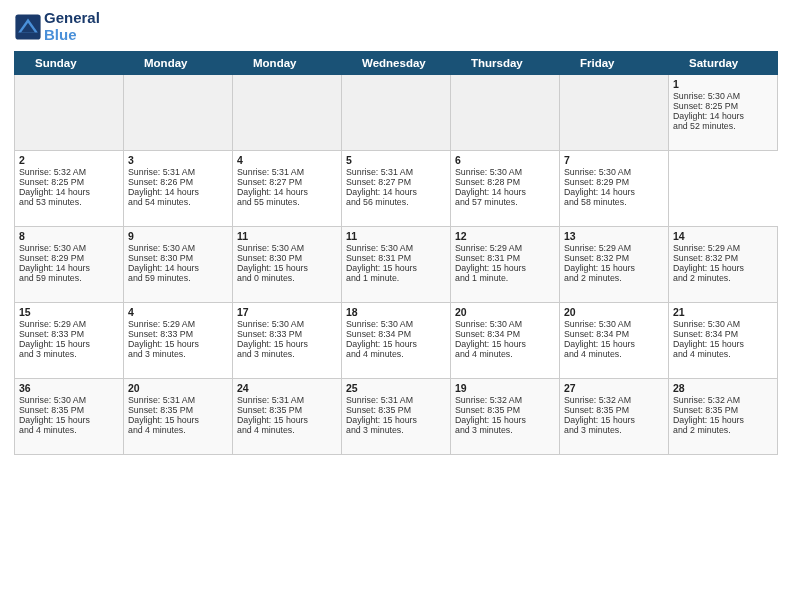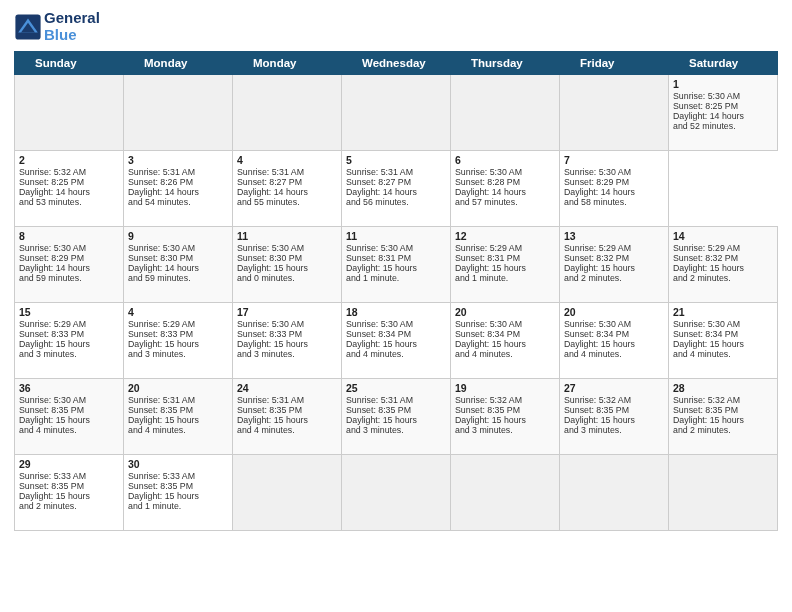--- a/index.html
+++ b/index.html
@@ -152,24 +152,15 @@
         </tr>
         <tr>
           <td><span class="day-num">36</span>Sunrise: 5:30 AM<br>Sunset: 8:35 PM<br>Daylight: 15 hours<br>and 4 minutes.</td>
           <td><span class="day-num">20</span>Sunrise: 5:31 AM<br>Sunset: 8:35 PM<br>Daylight: 15 hours<br>and 4 minutes.</td>
           <td><span class="day-num">24</span>Sunrise: 5:31 AM<br>Sunset: 8:35 PM<br>Daylight: 15 hours<br>and 4 minutes.</td>
           <td><span class="day-num">25</span>Sunrise: 5:31 AM<br>Sunset: 8:35 PM<br>Daylight: 15 hours<br>and 3 minutes.</td>
           <td><span class="day-num">19</span>Sunrise: 5:32 AM<br>Sunset: 8:35 PM<br>Daylight: 15 hours<br>and 3 minutes.</td>
           <td><span class="day-num">27</span>Sunrise: 5:32 AM<br>Sunset: 8:35 PM<br>Daylight: 15 hours<br>and 3 minutes.</td>
           <td><span class="day-num">28</span>Sunrise: 5:32 AM<br>Sunset: 8:35 PM<br>Daylight: 15 hours<br>and 2 minutes.</td>
         </tr>
-        <tr>
-          <td><span class="day-num">29</span>Sunrise: 5:33 AM<br>Sunset: 8:35 PM<br>Daylight: 15 hours<br>and 2 minutes.</td>
-          <td><span class="day-num">30</span>Sunrise: 5:33 AM<br>Sunset: 8:35 PM<br>Daylight: 15 hours<br>and 1 minute.</td>
-          <td class="empty-cell"></td>
-          <td class="empty-cell"></td>
-          <td class="empty-cell"></td>
-          <td class="empty-cell"></td>
-          <td class="empty-cell"></td>
-        </tr>
       </tbody>
   </table>
 </div>
 
 </body></html>

